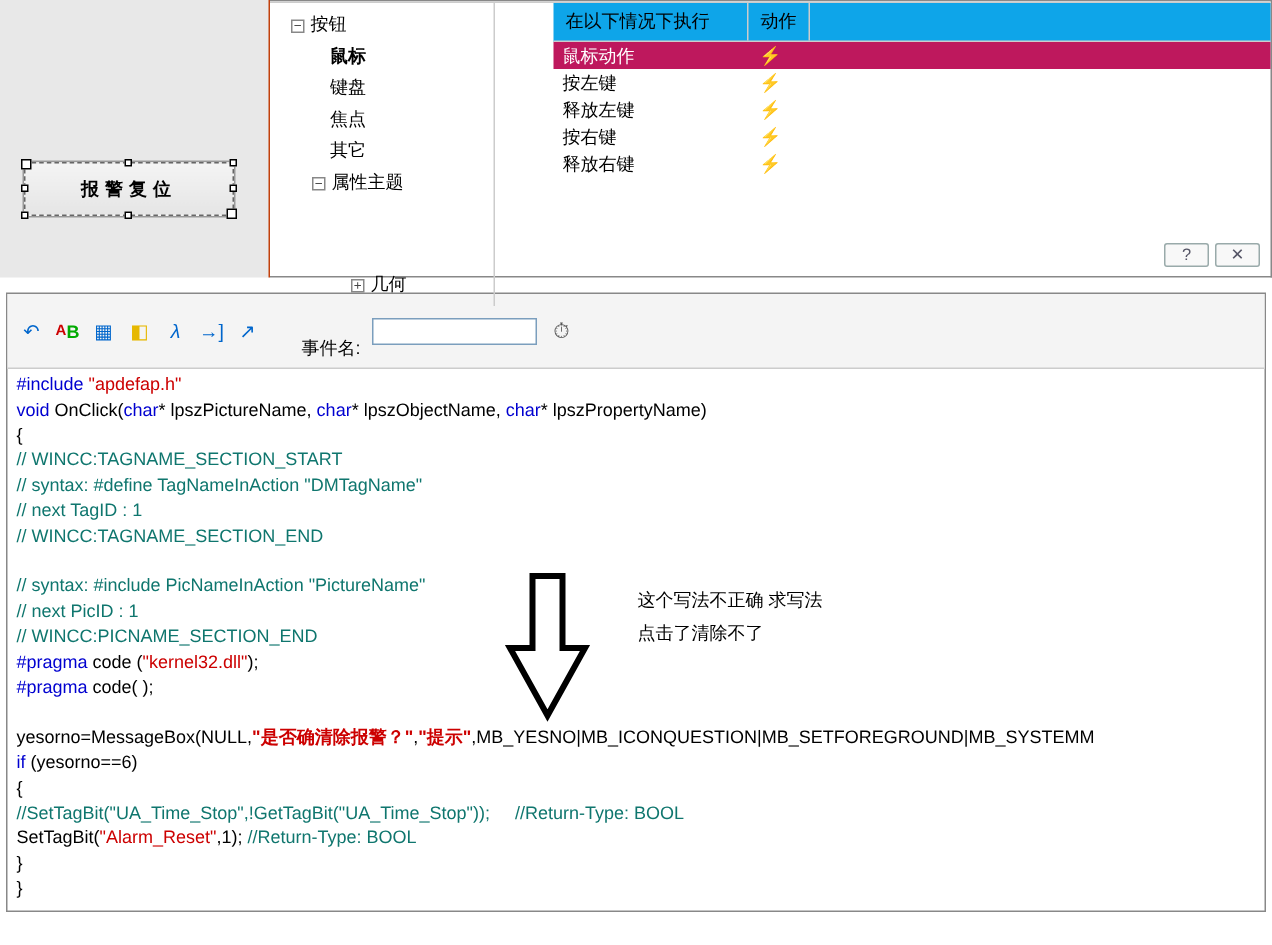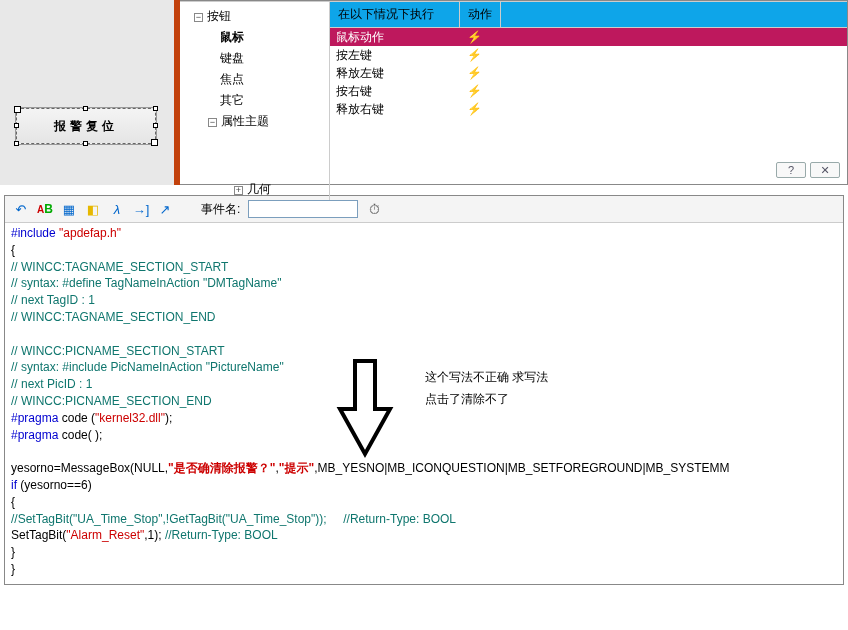--- a/index.html
+++ b/index.html
@@ -1,19 +1,19 @@
 <!DOCTYPE html>
 <html><head>
 <meta charset="utf-8">
 <style>
 * { margin: 0; padding: 0; box-sizing: border-box; font-family: "Microsoft YaHei", SimSun, Tahoma, sans-serif; font-size: 12px; }
 body { background: #fff; width: 848px; height: 630px; overflow: hidden; position: relative; }
 
 .top-section { display: flex; height: 185px; }
-.canvas-area { width: 180px; background: #e8e8e8; border-right: 6px solid #c2410c; position: relative; }
+.canvas-area { width: 180px; background: #e8e8e8; border-right: 1px solid #c2410c; position: relative; }
 .canvas-button {
   position: absolute; top: 108px; left: 16px; width: 140px; height: 36px;
   background: linear-gradient(#f4f4f4, #e5e5e5);
   border: 1px dashed #666; outline: 1px solid #999;
   display: flex; align-items: center; justify-content: center;
   font-weight: bold; letter-spacing: 4px;
 }
 .canvas-button::before, .canvas-button::after {
   content: ""; position: absolute; width: 5px; height: 5px;
   background: #fff; border: 1px solid #000;
@@ -22,21 +22,21 @@
 .canvas-button::after { bottom: -3px; right: -3px; }
 .handle-tl { position:absolute; width:5px;height:5px;background:#fff;border:1px solid #000; top:-3px; right:-3px;}
 .handle-bl { position:absolute; width:5px;height:5px;background:#fff;border:1px solid #000; bottom:-3px; left:-3px;}
 .handle-ml { position:absolute; width:5px;height:5px;background:#fff;border:1px solid #000; top:50%; left:-3px; margin-top:-3px;}
 .handle-mr { position:absolute; width:5px;height:5px;background:#fff;border:1px solid #000; top:50%; right:-3px; margin-top:-3px;}
 .handle-tm { position:absolute; width:5px;height:5px;background:#fff;border:1px solid #000; left:50%; top:-3px; margin-left:-3px;}
 .handle-bm { position:absolute; width:5px;height:5px;background:#fff;border:1px solid #000; left:50%; bottom:-3px; margin-left:-3px;}
 
 .props-panel { flex: 1; background: #fff; border: 1px solid #888; border-left: none; display: flex; flex-direction: column; }
 .props-tabbar { height: 8px; background: #f0f0f0; border-bottom: 1px solid #ccc; }
-.props-body { flex: 1; display: flex; }
+.props-body { flex: 1; display: flex; gap: 39px; }
 
 .tree { width: 150px; border-right: 1px solid #ccc; padding: 4px 6px; overflow: hidden; }
 .tree-item { padding: 2px 0 2px 8px; white-space: nowrap; cursor: default; }
 .tree-item.bold { font-weight: bold; }
 .tree-expander { display: inline-block; width: 9px; height: 9px; border: 1px solid #888; line-height: 7px; text-align: center; font-size: 9px; margin-right: 4px; color: #444; }
 .tree-child { padding-left: 34px; }
 .tree-child2 { padding-left: 48px; margin-top: 47px; }
 
 .actions { flex: 1; }
 .actions-header { display: flex; border-bottom: 1px solid #ccc; background: #0ea5e9; }
@@ -48,21 +48,21 @@
 .actions-row.selected { background: #be185d; color: #fff; }
 .lightning { color: #388e1c; font-weight: bold; }
 .actions-row.selected .lightning { color: #ffe400; }
 
 .help-close { position: absolute; top: 162px; right: 8px; display: flex; gap: 4px; }
 .help-close div { width: 30px; height: 16px; border: 1px solid #9aa; border-radius: 2px; background: #f8f8f8; text-align: center; line-height: 14px; color: #556; font-size: 11px; }
 
 .editor-section { border: 1px solid #888; margin: 4px; margin-top: 10px; background: #fff; }
 .toolbar { display: flex; align-items: center; gap: 8px; padding: 4px 8px; border-bottom: 1px solid #ccc; background: #f4f4f4; }
 .tool-icon { width: 16px; height: 16px; display: inline-flex; align-items: center; justify-content: center; font-size: 13px; cursor: pointer; }
-.event-label { margin-left: 20px; }
+.event-label { margin-left: 20px; margin-top: 24px; }
 .event-input { width: 110px; height: 18px; border: 1px solid #7b9ebd; background: #fff; }
 .clock-icon { color: #555; font-size: 14px; }
 
 .code-area { padding: 2px 6px 6px 6px; font-family: Tahoma, Arial, sans-serif; line-height: 1.4; white-space: nowrap; overflow: hidden; position: relative; }
 .code-area div { font-size: 12px; }
 .kw-blue { color: #0000d0; }
 .kw-green { color: #0f766e; }
 .kw-red { color: #cc0000; }
 .kw-redbold { color: #cc0000; font-weight: bold; }
 
@@ -139,27 +139,27 @@
     <span class="tool-icon" style="color:#e6b800">◧</span>
     <span class="tool-icon" style="color:#0066cc;font-style:italic">λ</span>
     <span class="tool-icon" style="color:#0066cc">→]</span>
     <span class="tool-icon" style="color:#0066cc">↗</span>
     <span class="event-label">事件名:</span>
     <input class="event-input" value="" style="">
     <span class="tool-icon clock-icon">⏱</span>
   </div>
   <div class="code-area">
     <div><span class="kw-blue">#include</span> <span class="kw-red">"apdefap.h"</span></div>
+    <div><span class="kw-blue">void</span><span> OnClick(</span><span class="kw-blue">char</span><span>* lpszPictureName, </span><span class="kw-blue">char</span><span>* lpszObjectName, </span><span class="kw-blue">char</span><span>* lpszPropertyName)</span></div>
     <div>{</div>
     <div class="kw-green">// WINCC:TAGNAME_SECTION_START</div>
     <div class="kw-green">// syntax: #define TagNameInAction "DMTagName"</div>
     <div class="kw-green">// next TagID : 1</div>
     <div class="kw-green">// WINCC:TAGNAME_SECTION_END</div>
     <div>&nbsp;</div>
-    <div class="kw-green">// WINCC:PICNAME_SECTION_START</div>
     <div class="kw-green">// syntax: #include PicNameInAction "PictureName"</div>
     <div class="kw-green">// next PicID : 1</div>
     <div class="kw-green">// WINCC:PICNAME_SECTION_END</div>
     <div><span class="kw-blue">#pragma</span><span> code (</span><span class="kw-red">"kernel32.dll"</span><span>);</span></div>
     <div><span class="kw-blue">#pragma</span><span> code( );</span></div>
     <div>&nbsp;</div>
     <div><span>yesorno=MessageBox(NULL,</span><span class="kw-redbold">"是否确清除报警？"</span><span>,</span><span class="kw-redbold">"提示"</span><span>,MB_YESNO|MB_ICONQUESTION|MB_SETFOREGROUND|MB_SYSTEMM</span></div>
     <div><span class="kw-blue">if</span><span> (yesorno==6)</span></div>
     <div>{</div>
     <div><span class="kw-green">//SetTagBit("UA_Time_Stop",!GetTagBit("UA_Time_Stop"));</span>&nbsp;&nbsp;&nbsp;&nbsp;&nbsp;<span class="kw-green">//Return-Type: BOOL</span></div>

